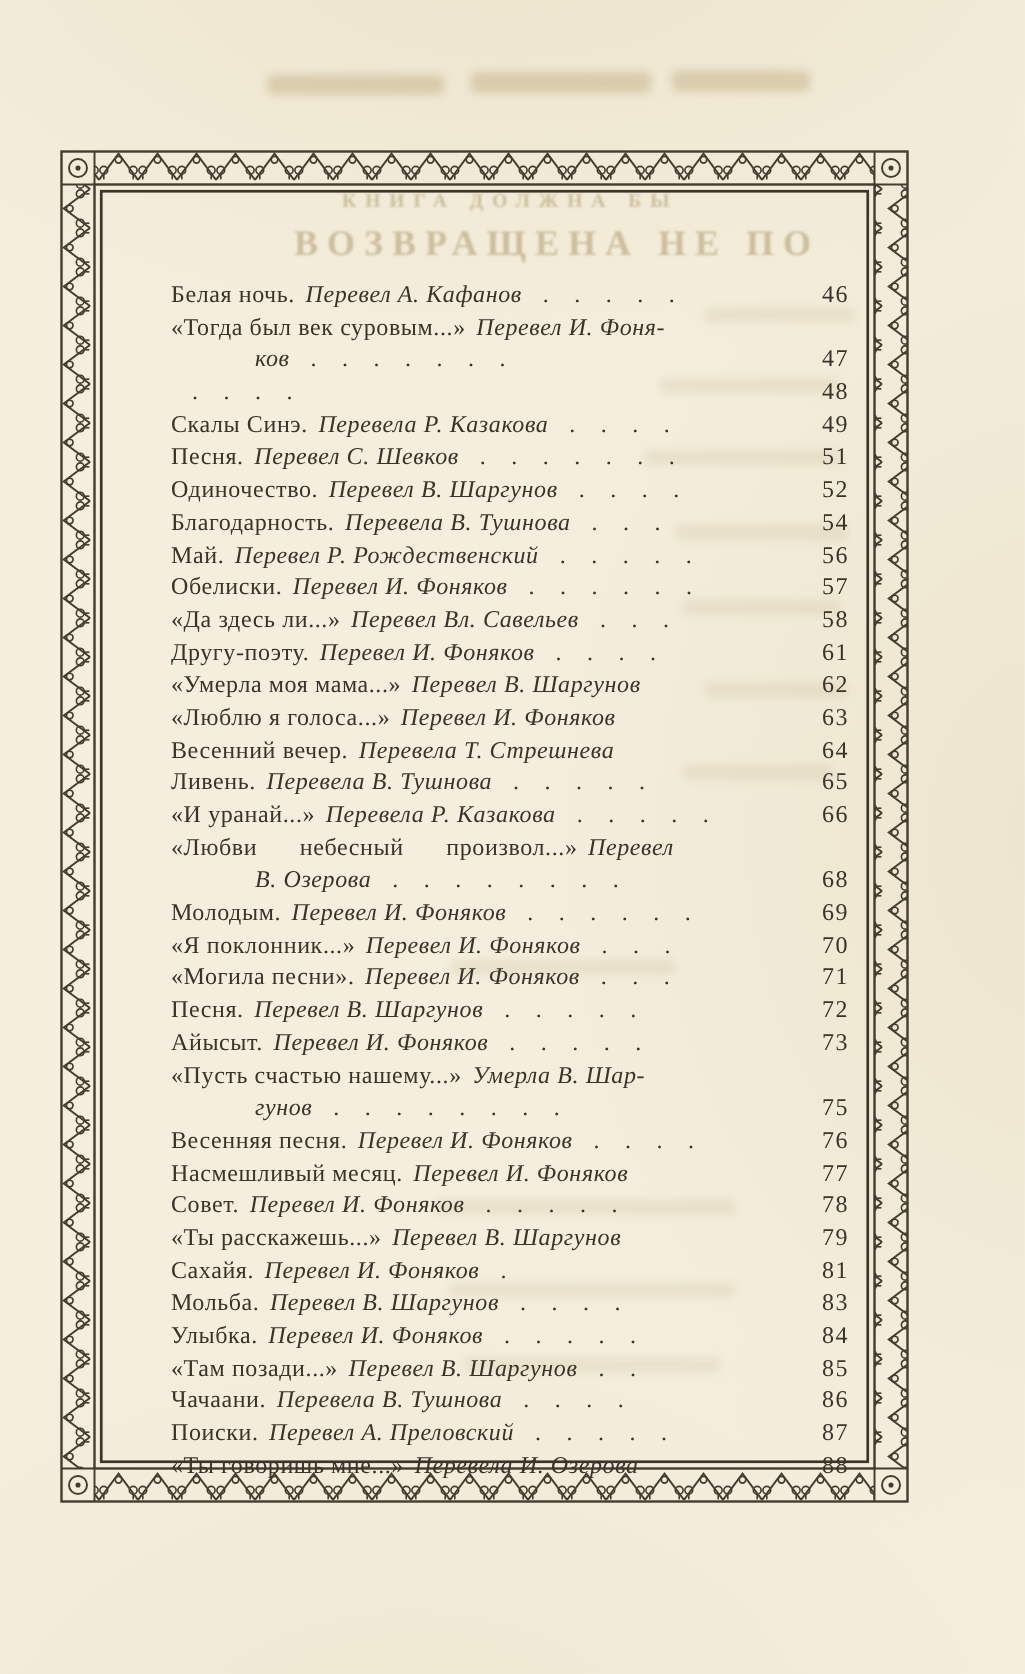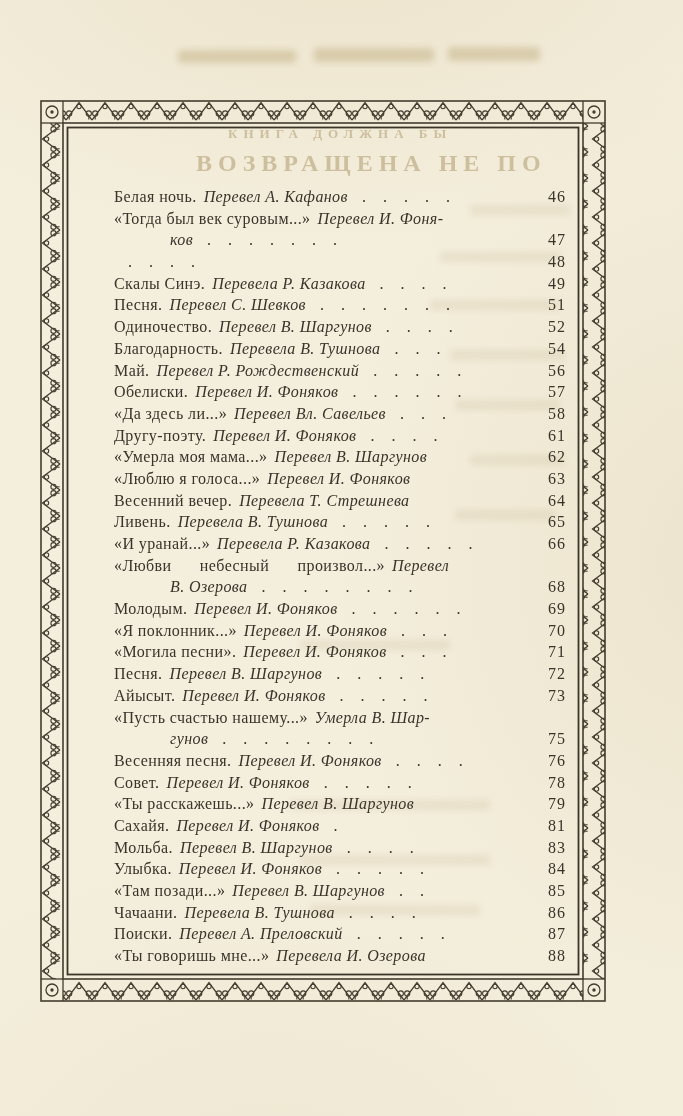--- a/index.html
+++ b/index.html
@@ -253,20 +253,25 @@
       <span class="left"><span class="ital">гунов</span></span>
       <span class="dots">........</span>
       <span class="pg">75</span>
     </div>
     <div class="row">
       <span class="left"><span class="roman">Весенняя песня.</span><span class="ital">Перевел И. Фоняков</span></span>
       <span class="dots">....</span>
       <span class="pg">76</span>
     </div>
     <div class="row">
+      <span class="left"><span class="roman">Насмешливый месяц.</span><span class="ital">Перевел И. Фоняков</span></span>
+      <span class="dots"></span>
+      <span class="pg">77</span>
+    </div>
+    <div class="row">
       <span class="left"><span class="roman">Совет.</span><span class="ital">Перевел И. Фоняков</span></span>
       <span class="dots">.....</span>
       <span class="pg">78</span>
     </div>
     <div class="row">
       <span class="left"><span class="roman">«Ты расскажешь...»</span><span class="ital">Перевел В. Шаргунов</span></span>
       <span class="dots"></span>
       <span class="pg">79</span>
     </div>
     <div class="row">

